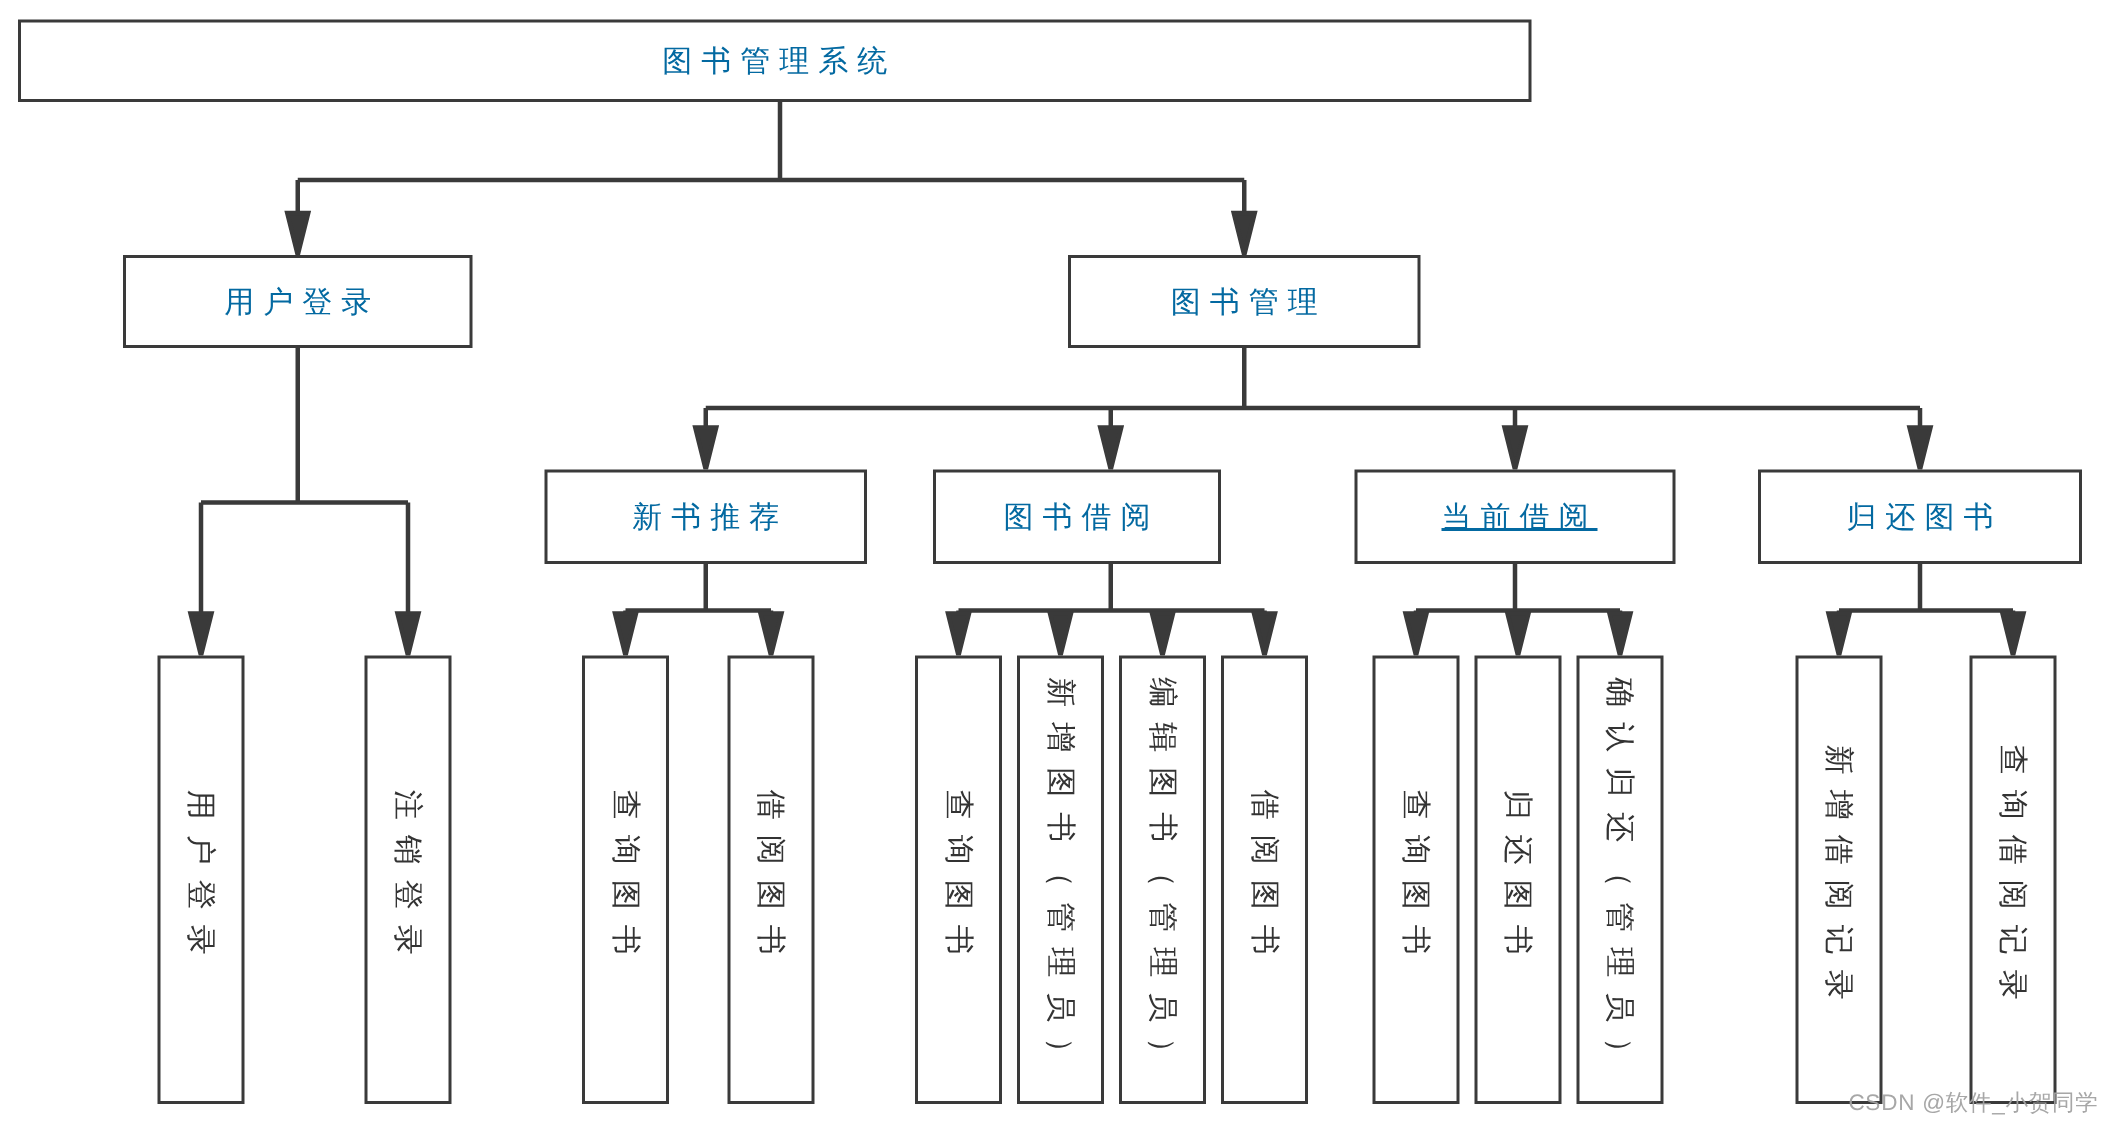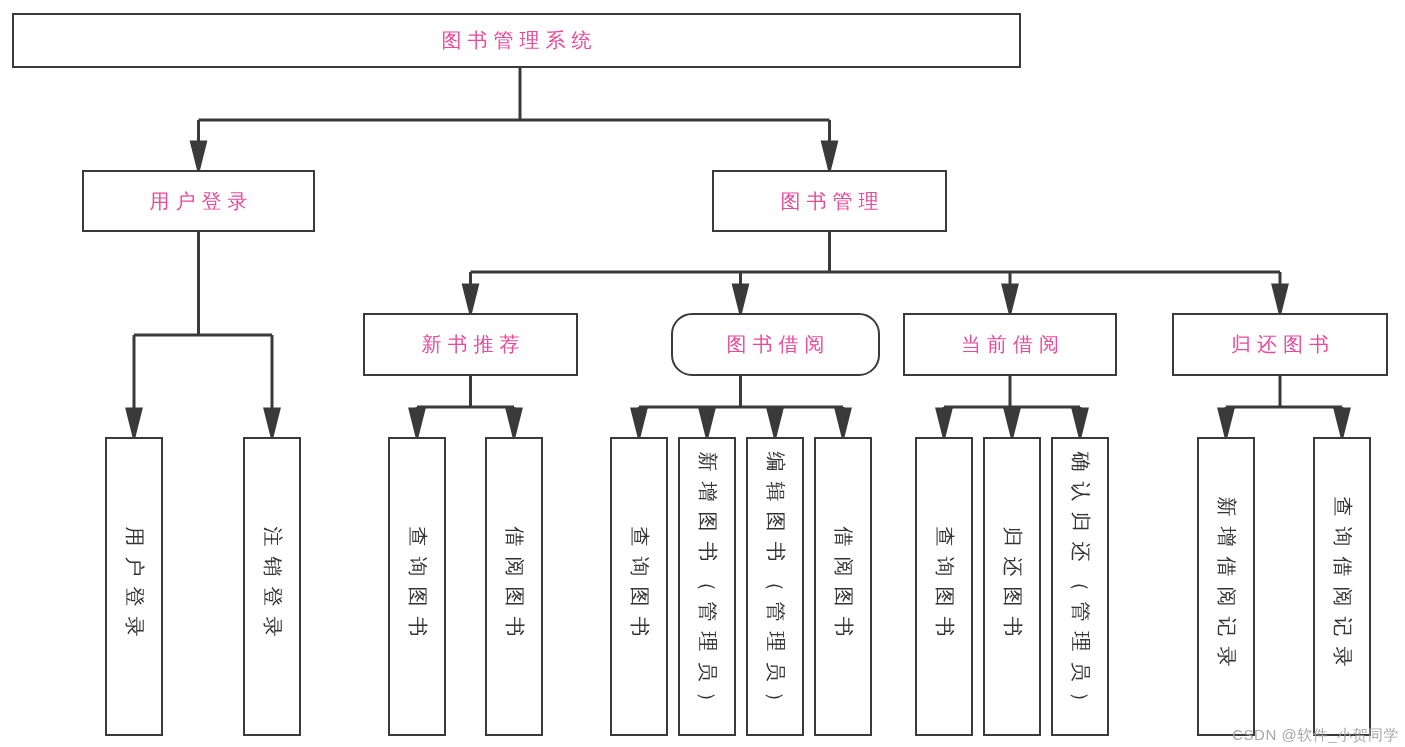--- a/index.html
+++ b/index.html
@@ -26,21 +26,21 @@
     position: absolute;
     box-sizing: border-box;
     border: 2.5px solid #3a3a3a;
     background: #ffffff;
     display: flex;
     align-items: center;
     justify-content: center;
     font-size: 20px;
     letter-spacing: 6px;
     text-indent: 6px;
-    color: #ec4899;
+    color: #0369a1;
     white-space: nowrap;
   }
   .vbox {
     position: absolute;
     box-sizing: border-box;
     border: 2.5px solid #3a3a3a;
     background: #ffffff;
     display: flex;
     align-items: center;
     justify-content: center;
@@ -123,22 +123,22 @@
       </g>
     </g>
   </svg>
 
   <div class="hbox" style="left:12px; top:13px; width:1009px; height:55px;">图书管理系统</div>
 
   <div class="hbox" style="left:82px; top:170px; width:233px; height:62px;">用户登录</div>
   <div class="hbox" style="left:363px; top:313px; width:215px; height:63px;">新书推荐</div>
 
   <div class="hbox" style="left:712px; top:170px; width:235px; height:62px;">图书管理</div>
-  <div class="hbox" style="left:671px; top:313px; width:209px; height:63px;border-radius:21px;">图书借阅</div>
-  <div class="hbox" style="left:903px; top:313px; width:214px; height:63px;">当前借阅</div>
+  <div class="hbox" style="left:622px; top:313px; width:192px; height:63px;">图书借阅</div>
+  <div class="hbox" style="left:903px; top:313px; width:214px; height:63px;text-decoration:underline;">当前借阅</div>
   <div class="hbox" style="left:1172px; top:313px; width:216px; height:63px;">归还图书</div>
 
   <div class="vbox" style="left:105px; top:437px; width:58px; height:299px;">
     <span class="vtext">用户登录</span>
   </div>
   <div class="vbox" style="left:243px; top:437px; width:58px; height:299px;">
     <span class="vtext">注销登录</span>
   </div>
 
   <div class="vbox" style="left:388px; top:437px; width:58px; height:299px;">

